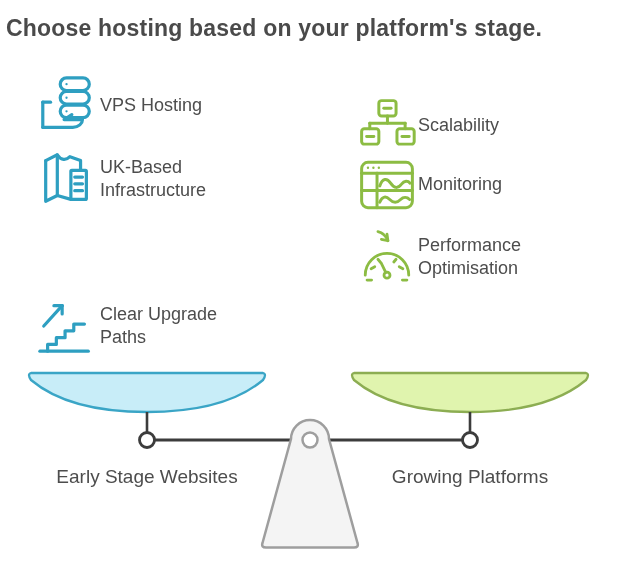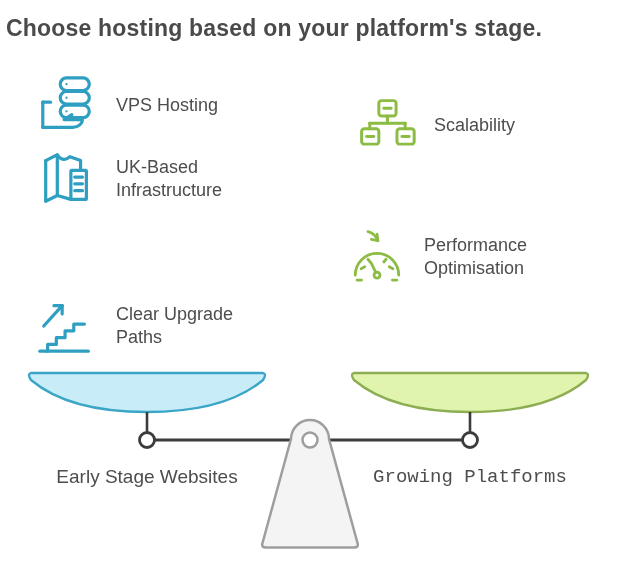--- a/index.html
+++ b/index.html
@@ -5,46 +5,46 @@
   * { margin:0; padding:0; box-sizing:border-box; }
   body { font-family:"Liberation Sans", sans-serif; background:#ffffff; }
   .stage {
     position:relative; width:623px; height:563px; background:#ffffff; overflow:hidden;
   }
   .title {
     position:absolute; top:15px; left:0; width:548px; text-align:center;
     font-size:23px; font-weight:700; color:#4A4A4A; letter-spacing:0.2px;
   }
   .feature {
-    position:absolute; display:flex; align-items:center; gap:18px;
+    position:absolute; display:flex; align-items:center; gap:2px;
   }
   .feature .icon { flex:0 0 auto; line-height:0; }
   .feature .icon svg { stroke-linecap:round; stroke-linejoin:round; fill:none; }
   .blue { color:#2E9FC1; }
   .green { color:#8CBC43; }
   .feature .label {
     font-size:18px; line-height:1.28; color:#4D4D4D; width:165px;
   }
   
   .l1 { left:36px; top:75px; }
   .l2 { left:36px; top:148px; }
   .l3 { left:36px; top:226px; }
   .l4 { left:36px; top:295px; }
   
   .r1 { left:358px; top:97px; }
   .r2 { left:358px; top:156px; }
-  .r3 { left:348px; top:228px; }
+  .r3 { left:358px; top:228px; }
   .r4 { left:358px; top:296px; }
   .scale-svg { position:absolute; left:0; top:362px; }
   .scale-label {
     position:absolute; width:240px; text-align:center;
     font-size:19px; color:#4D4D4D; top:466px;
   }
   .scale-label.left { left:27px; }
-  .scale-label.right { left:350px;font-family:Liberation Mono, monospace; }
+  .scale-label.right { left:350px; }
 </style>
 </head>
 <body>
 
 <div class="stage">
 
   <div class="title">Choose hosting based on your platform's stage.</div>
 
   <div class="feature l1">
     <span class="icon blue">
@@ -99,20 +99,36 @@
         <path d="M13 29 H52"></path>
         <path d="M13 29 V35 M52 29 V35"></path>
         <rect x="4" y="35" width="19" height="17" rx="3"></rect>
         <rect x="43" y="35" width="19" height="17" rx="3"></rect>
         <path d="M9.5 43.5 h8 M48.5 43.5 h8"></path>
       </svg>
     </span>
     <span class="label">Scalability</span>
   </div>
 
+  <div class="feature r2">
+    <span class="icon green">
+      <svg width="58" height="58" viewBox="0 0 64 64" stroke="currentColor" stroke-width="3.3">
+        <rect x="4" y="7" width="56" height="50" rx="7"></rect>
+        <path d="M4 19 H60"></path>
+        <path d="M21 19 V57"></path>
+        <path d="M4 38 H60"></path>
+        <circle cx="11" cy="13" r="1.3" fill="currentColor" stroke="none"></circle>
+        <circle cx="17" cy="13" r="1.3" fill="currentColor" stroke="none"></circle>
+        <circle cx="23" cy="13" r="1.3" fill="currentColor" stroke="none"></circle>
+        <path d="M24 33 C27 24 32 24 36 30 C40 36 44 36 48 31 C51 27 55 27 57.5 30"></path>
+        <path d="M24 51 C27 44 31 44 35 48 C39 52 43 52 47 48 C50 45 54 45 57 48"></path>
+      </svg>
+    </span>
+    <span class="label">Monitoring</span>
+  </div>
 
   <div class="feature r3">
     <span class="icon green">
       <svg width="58" height="58" viewBox="0 0 64 64" stroke="currentColor" stroke-width="3.1">
         <path d="M22 4 C27 5 31 9 33 14"></path>
         <path d="M33 14 L32 6.8 M33 14 L25.8 12.5"></path>
         <path d="M8 52 A24 24 0 0 1 56 52"></path>
         <path d="M10 57.5 H15 M49 57.5 H54"></path>
         <path d="M14.5 45 L18.5 42.8 M22 34.5 L24.5 37.5 M42 34.5 L39.5 37.5 M49.5 45 L45.5 42.8"></path>
         <circle cx="32" cy="52" r="3.3"></circle>

